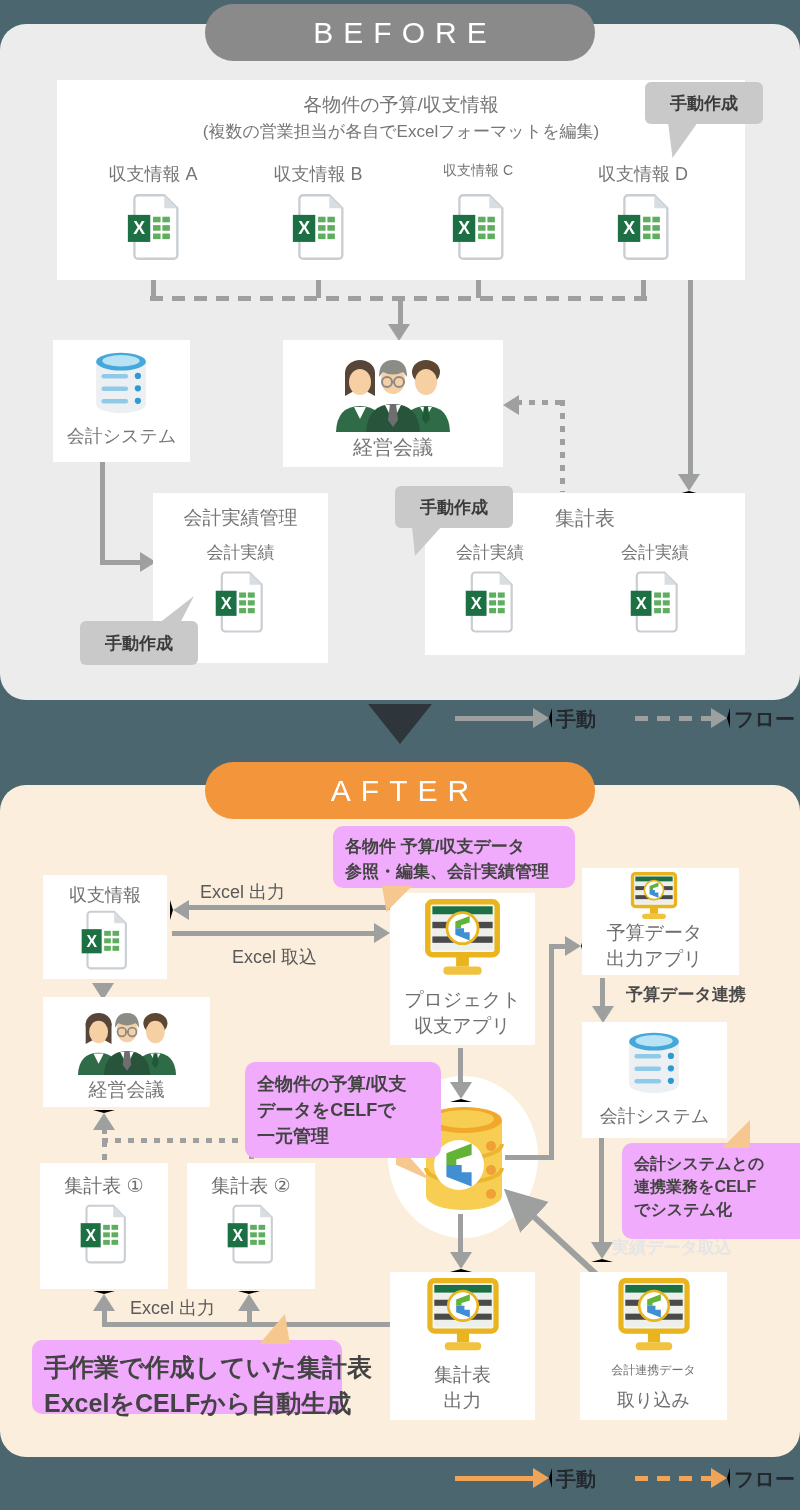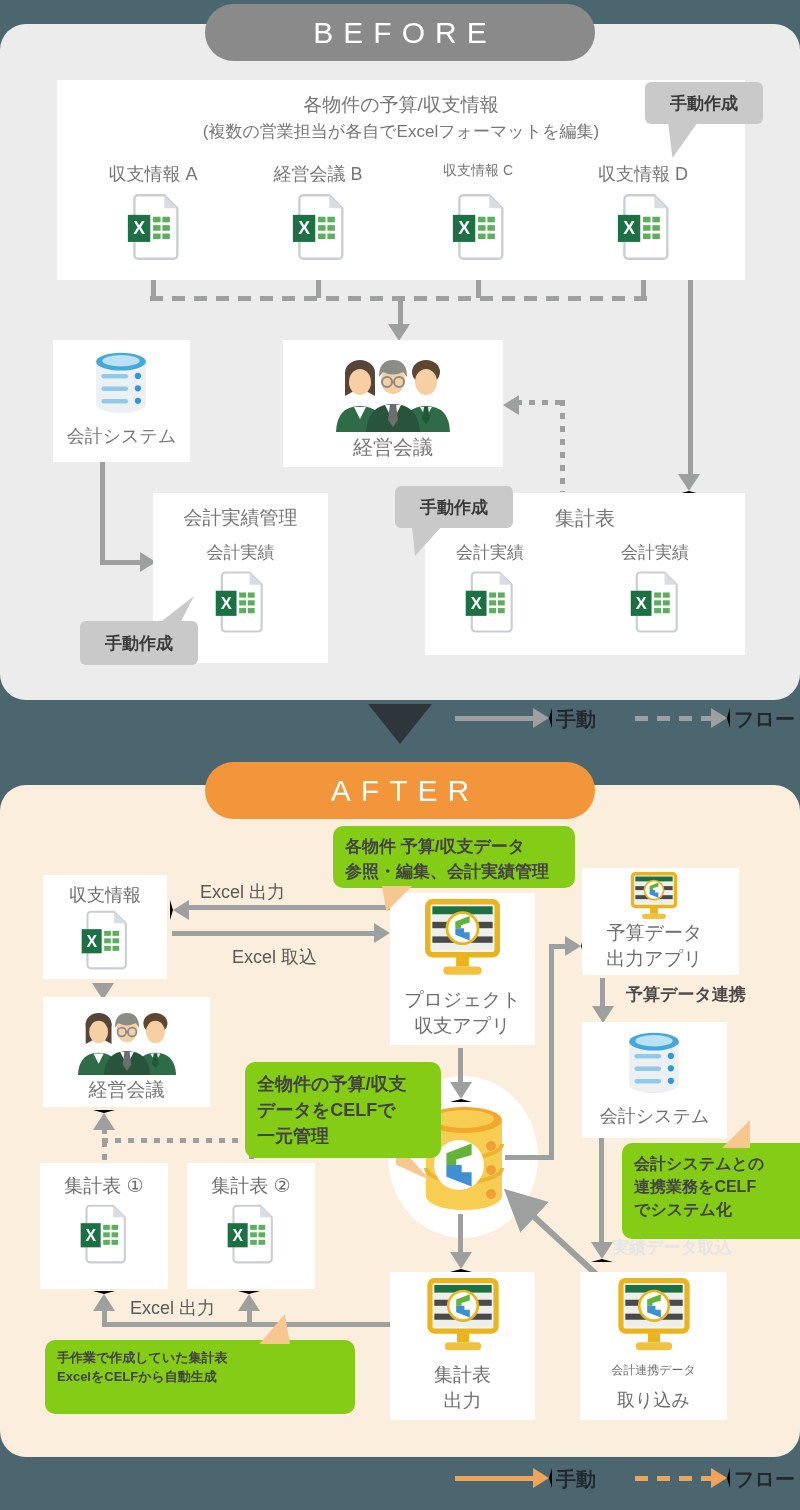--- a/index.html
+++ b/index.html
@@ -14,21 +14,21 @@
         font-size:30px;letter-spacing:10px;text-indent:10px;font-weight:500;}
   .pill-before{left:205px;top:4px;background:#8A8A8A;}
   .pill-after{left:205px;top:762px;background:#F2953B;}
   .wbox{position:absolute;background:#fff;z-index:3;}
   .gtxt{color:#767676;text-align:center;}
   .atxt{color:#6F6F6F;text-align:center;}
   .nowrap{white-space:nowrap;}
   .bubble{position:absolute;background:#C9C9C9;border-radius:6px;color:#3A3A3A;z-index:5;
           display:flex;align-items:center;justify-content:center;font-size:17px;font-weight:bold;}
   .tail{position:absolute;z-index:6;}
-  .callout{position:absolute;background:#84cc16;border-radius:10px;color:#434343;z-index:5;
+  .callout{position:absolute;background:#f0abfc;border-radius:10px;color:#434343;z-index:5;
            font-weight:bold;font-size:17px;line-height:1.45;padding:9px 12px;}
   .lh{position:absolute;height:5px;background:#9EA0A0;z-index:2;}
   .lv{position:absolute;width:5px;background:#9EA0A0;z-index:2;}
   .dashh{position:absolute;height:5px;z-index:2;
          background:repeating-linear-gradient(90deg,#9EA0A0 0 13px,transparent 13px 22px);}
   .doth{position:absolute;height:5px;z-index:2;
         background:repeating-linear-gradient(90deg,#9EA0A0 0 6px,transparent 6px 13px);}
   .dotv{position:absolute;width:5px;z-index:2;
         background:repeating-linear-gradient(180deg,#9EA0A0 0 6px,transparent 6px 13px);}
   .ah{position:absolute;width:0;height:0;border-style:solid;z-index:2;}
@@ -55,21 +55,21 @@
   <div class="pill pill-before">
     <span>BEFORE</span>
   </div>
 
   <div class="wbox" style="left:57px;top:80px;width:688px;height:200px;">
     <div class="gtxt abs nowrap" style="left:0;top:12px;width:688px;font-size:19px;">各物件の予算/収支情報</div>
     <div class="gtxt abs nowrap" style="left:0;top:40px;width:688px;font-size:17px;">(複数の営業担当が各自でExcelフォーマットを編集)</div>
   </div>
 
   <div class="gtxt abs nowrap" style="left:93px;top:162px;width:120px;font-size:18px;z-index:4;">収支情報 A</div>
-  <div class="gtxt abs nowrap" style="left:258px;top:162px;width:120px;font-size:18px;z-index:4;">経営会議 B</div>
+  <div class="gtxt abs nowrap" style="left:258px;top:162px;width:120px;font-size:18px;z-index:4;">収支情報 B</div>
   <div class="gtxt abs nowrap" style="left:418px;top:162px;width:120px;font-size:14px;z-index:4;">収支情報 C</div>
   <div class="gtxt abs nowrap" style="left:583px;top:162px;width:120px;font-size:18px;z-index:4;">収支情報 D</div>
   <div class="icon" style="left:126px;top:192px;width:56px;height:70px;">
       <svg viewBox="0 0 60 74">
         <path d="M13 3 h28 l14 14 v50 a4 4 0 0 1 -4 4 h-38 a4 4 0 0 1 -4 -4 v-60 a4 4 0 0 1 4 -4 z" fill="#fff" stroke="#C9CED3" stroke-width="2.5"></path>
         <path d="M41 3 l14 14 h-14 z" fill="#D8DDE2"></path>
         <rect x="2" y="24" width="24" height="29" fill="#1D7044"></rect>
         <text x="14" y="45" font-size="19" font-weight="bold" fill="#fff" text-anchor="middle" font-family="Liberation Sans, DejaVu Sans, sans-serif">X</text>
         <g fill="#5FAE5F">
           <rect x="29" y="26" width="8" height="6"></rect>
@@ -529,21 +529,21 @@
   <div class="dotv" style="left:249px;top:1140px;height:22px;"></div>
 
   <div class="ah ah-up" style="left:93px;top:1291px;"></div>
   <div class="lv" style="left:102px;top:1306px;height:21px;"></div>
   <div class="ah ah-up" style="left:238px;top:1291px;"></div>
   <div class="lv" style="left:247px;top:1306px;height:21px;"></div>
   <div class="lh" style="left:102px;top:1322px;width:290px;"></div>
   <div class="abs nowrap" style="left:130px;top:1296px;font-size:18px;color:#5A5A5A;z-index:4;">Excel 出力</div>
 
   <div class="tail" style="left:256px;top:1314px;width:34px;height:30px;background:#F6C78E;clip-path:polygon(10% 100%,85% 0,100% 100%);"></div>
-  <div class="callout" style="left:45px;top:1340px;width:286px;height:56px;font-size:13px;">
+  <div class="callout" style="left:32px;top:1340px;width:286px;height:56px;font-size:25px;">
     <div class="nowrap">手作業で作成していた集計表</div>
     <div class="nowrap">ExcelをCELFから自動生成</div>
   </div>
 
   <div class="wbox" style="left:390px;top:1272px;width:145px;height:148px;">
     <div class="icon" style="left:29px;top:6px;width:88px;height:80px;">
         <svg viewBox="0 0 100 92">
           <rect x="12" y="3" width="76" height="58" rx="5" fill="#F4F6F4" stroke="#E9B41D" stroke-width="6"></rect>
           <rect x="17" y="8" width="66" height="9" fill="#1D7044"></rect>
           <rect x="17" y="17" width="66" height="39" fill="#EDEFEA"></rect>

